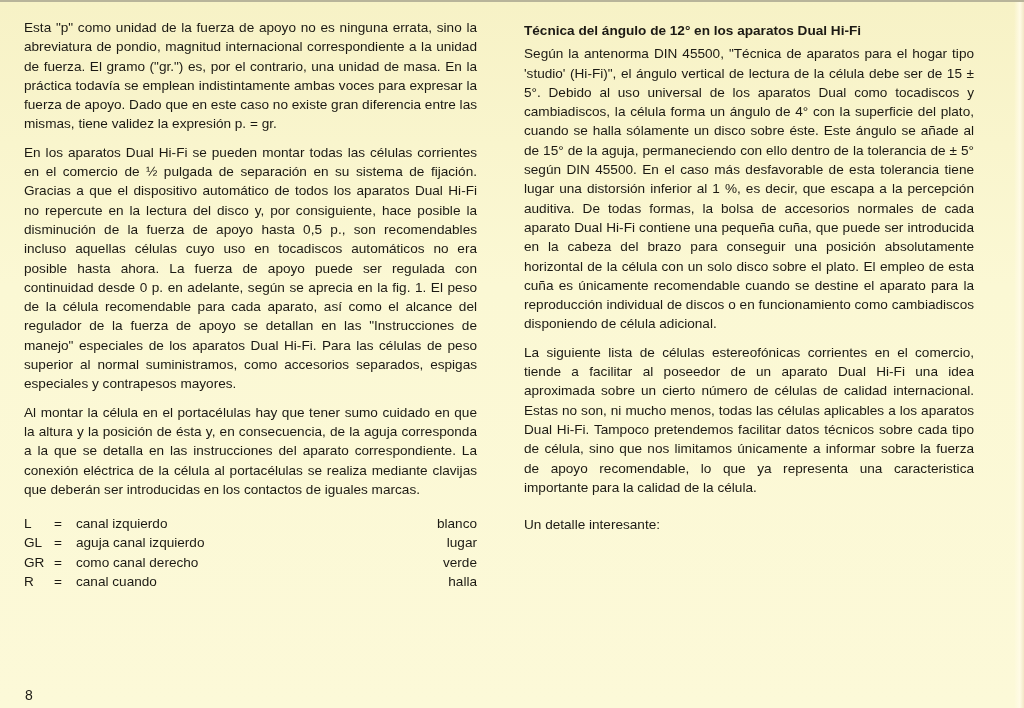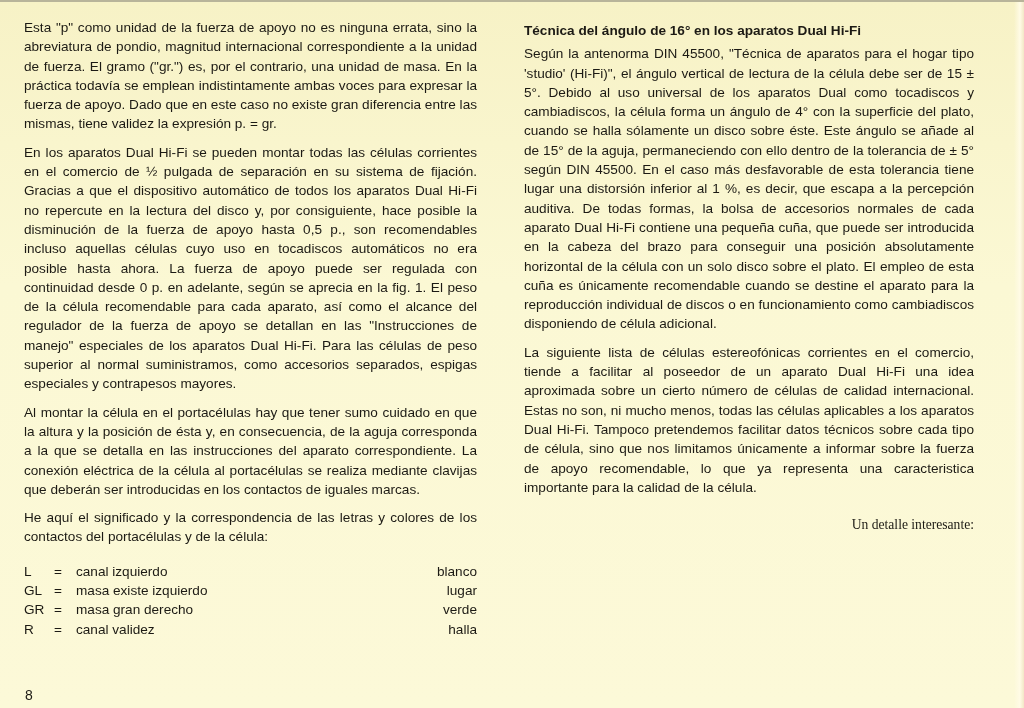--- a/index.html
+++ b/index.html
@@ -25,68 +25,67 @@
     .col-right { left: 524px; width: 450px; top: 19px; }
     .col p { margin: 0 0 9px 0; }
     .heading { font-weight: bold; font-size: 13.6px; margin: 0 0 4px 0; }
     .legend { margin-top: 15px; width: 453px; }
     .legend-row { display: flex; font-size: 13.6px; line-height: 19.3px; }
     .legend-code { width: 30px; }
     .legend-eq { width: 22px; }
     .legend-desc { flex: 1; }
     .legend-color { text-align: center; }
     .gap { height: 9px; }
-    .line { text-align: right; font-family: Liberation Serif, serif; }
+    .line { text-align: left; }
     .page-number { position: absolute; left: 25px; top: 685px; font-size: 14px; }
     .edge-right {
       position: absolute; right: 0; top: 0; width: 10px; height: 708px;
       background: linear-gradient(90deg, rgba(255,255,255,0) 0%, #fffbe6 60%, #f3e7c6 100%);
     }
   </style>
 </head>
 <body>
 
 <div class="page">
 
   <div class="col col-left">
     <p>Esta "p" como unidad de la fuerza de apoyo no es ninguna errata, sino la abreviatura de pondio, magnitud internacional correspondiente a la unidad de fuerza. El gramo ("gr.") es, por el contrario, una unidad de masa. En la práctica todavía se emplean indistintamente ambas voces para expresar la fuerza de apoyo. Dado que en este caso no existe gran diferencia entre las mismas, tiene validez la expresión p. = gr.</p>
     <p>En los aparatos Dual Hi-Fi se pueden montar todas las células corrientes en el comercio de ½ pulgada de separación en su sis­tema de fijación. Gracias a que el dispositivo automático de todos los aparatos Dual Hi-Fi no repercute en la lectura del disco y, por consiguiente, hace posible la disminución de la fuerza de apoyo hasta 0,5 p., son recomendables incluso aquellas células cuyo uso en tocadiscos automáticos no era posible hasta ahora. La fuerza de apoyo puede ser regulada con continuidad desde 0 p. en adelante, según se aprecia en la fig. 1. El peso de la célula recomendable para cada aparato, así como el alcance del regulador de la fuerza de apoyo se detallan en las "Instrucciones de manejo" especiales de los aparatos Dual Hi-Fi. Para las células de peso superior al normal suministramos, como accesorios separados, espigas espe­ciales y contrapesos mayores.</p>
     <p>Al montar la célula en el portacélulas hay que tener sumo cuidado en que la altura y la posición de ésta y, en consecuencia, de la aguja corresponda a la que se detalla en las instrucciones del aparato correspondiente. La conexión eléctrica de la célula al portacélulas se realiza mediante clavijas que deberán ser introducidas en los contactos de iguales marcas.</p>
-    <p>He aquí el significado y la correspondencia de las letras y colores de los contactos del portacélulas y de la célula:</p>
 
     <div class="legend">
       <div class="legend-row">
         <span class="legend-code">L</span>
         <span class="legend-eq">=</span>
         <span class="legend-desc">canal izquierdo</span>
         <span class="legend-color">blanco</span>
       </div>
       <div class="legend-row">
         <span class="legend-code">GL</span>
         <span class="legend-eq">=</span>
-        <span class="legend-desc">masa existe izquierdo</span>
+        <span class="legend-desc">aguja canal izquierdo</span>
         <span class="legend-color">lugar</span>
       </div>
       <div class="legend-row">
         <span class="legend-code">GR</span>
         <span class="legend-eq">=</span>
-        <span class="legend-desc">masa gran derecho</span>
+        <span class="legend-desc">como canal derecho</span>
         <span class="legend-color">verde</span>
       </div>
       <div class="legend-row">
         <span class="legend-code">R</span>
         <span class="legend-eq">=</span>
-        <span class="legend-desc">canal validez</span>
+        <span class="legend-desc">canal cuando</span>
         <span class="legend-color">halla</span>
       </div>
     </div>
   </div>
 
   <div class="col col-right">
-    <div class="heading">Técnica del ángulo de 16° en los aparatos Dual Hi-Fi</div>
+    <div class="heading">Técnica del ángulo de 12° en los aparatos Dual Hi-Fi</div>
     <p>Según la antenorma DIN 45500, "Técnica de aparatos para el hogar tipo 'studio' (Hi-Fi)", el ángulo vertical de lectura de la célula debe ser de 15 ± 5°. Debido al uso universal de los aparatos Dual como tocadiscos y cambiadiscos, la célula forma un ángulo de 4° con la superficie del plato, cuando se halla sólamente un disco sobre éste. Este ángulo se añade al de 15° de la aguja, permaneciendo con ello dentro de la tolerancia de ± 5° según DIN 45500. En el caso más desfavorable de esta tolerancia tiene lugar una distorsión inferior al 1 %, es decir, que escapa a la percepción auditiva. De todas formas, la bolsa de accesorios normales de cada aparato Dual Hi-Fi contiene una pequeña cuña, que puede ser introducida en la cabeza del brazo para conseguir una posición absolutamente horizontal de la célula con un solo disco sobre el plato. El empleo de esta cuña es únicamente recomendable cuando se destine el aparato para la reproducción individual de discos o en funciona­miento como cambiadiscos disponiendo de célula adicional.</p>
     <p>La siguiente lista de células estereofónicas corrientes en el comer­cio, tiende a facilitar al poseedor de un aparato Dual Hi-Fi una idea aproximada sobre un cierto número de células de calidad inter­nacional. Estas no son, ni mucho menos, todas las células aplicables a los aparatos Dual Hi-Fi. Tampoco pretendemos facilitar datos técnicos sobre cada tipo de célula, sino que nos limitamos única­mente a informar sobre la fuerza de apoyo recomendable, lo que ya representa una caracteristica importante para la calidad de la célula.</p>
     <div class="gap"></div>
     <div class="line">Un detalle interesante:</div>
   </div>
 
   <div class="page-number">8</div>
   <div class="edge-right"></div>
 </div>
 

